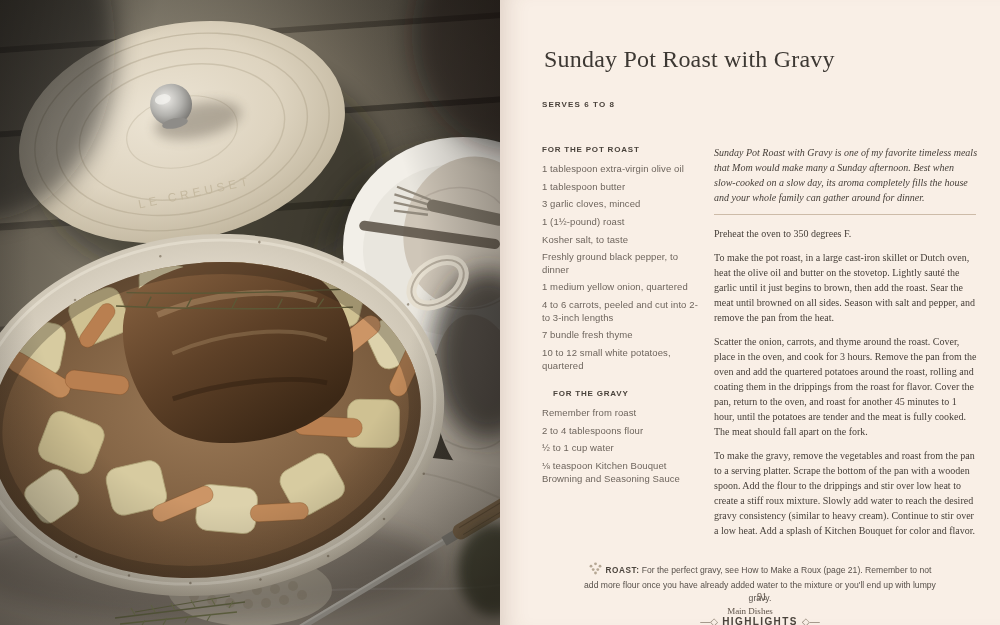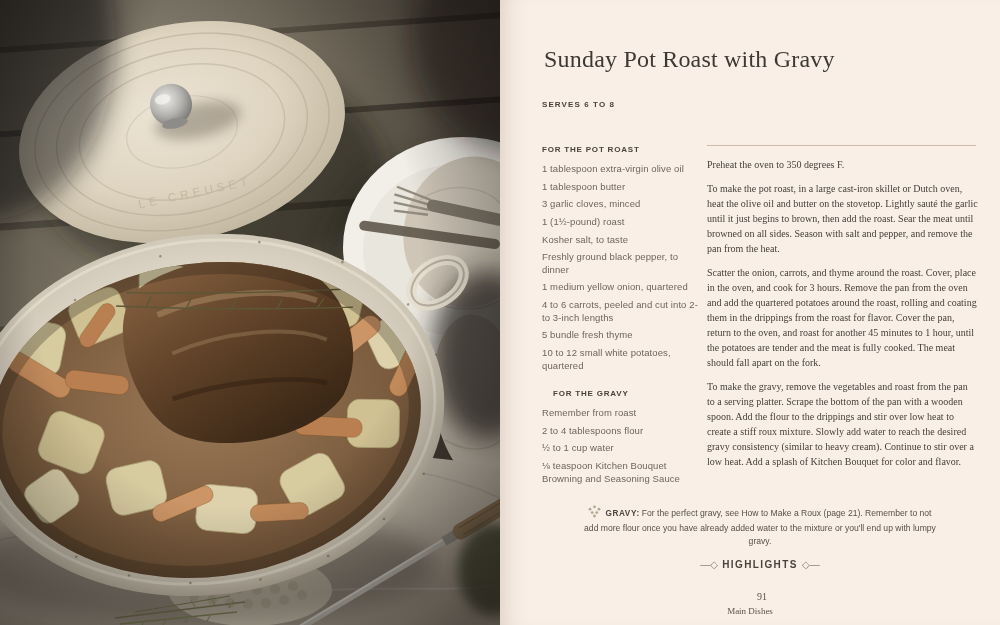--- a/index.html
+++ b/index.html
@@ -10,21 +10,21 @@
   .photo{position:relative;width:500px;height:625px;flex:0 0 500px;background:#5e574b;overflow:hidden;}
   .photo svg{display:block;}
 
   
   .page{position:relative;width:500px;height:625px;flex:0 0 500px;box-sizing:border-box;
         background:#f9efe6;padding:46px 22px 0 42px;
         box-shadow:inset 22px 0 26px -20px rgba(100,70,45,.22);}
   .title{font-family:"Liberation Serif","DejaVu Serif",serif;font-weight:400;font-size:24px;
          color:#3d3833;margin:0 0 27px 2px;letter-spacing:.2px;}
   .serves{font-size:8px;font-weight:bold;letter-spacing:1.1px;color:#4a423b;margin:0 0 36px 0;}
-  .columns{display:grid;grid-template-columns:162px 1fr;column-gap:3px;}
+  .columns{display:grid;grid-template-columns:162px 1fr;column-gap:10px;}
   .ing-head{font-size:8px;font-weight:bold;letter-spacing:.8px;color:#4a433c;margin:0 0 9px 0;}
   .ing-head.gravy{margin-top:17px;padding-left:11px;}
   .ing-list{list-style:none;margin:0;padding:0;}
   .ing-list li{font-size:9.5px;line-height:1.33;color:#6e655d;margin:0 0 5px 0;letter-spacing:.1px;}
   .intro{font-family:"Liberation Serif","DejaVu Serif",serif;font-style:italic;font-size:9.8px;
          line-height:1.33;color:#7d6a59;margin:1px 0 9px 0;}
   .divider{border:none;border-top:1px solid #cdbba8;margin:0 2px 11px 0;}
   .method p{font-family:"Liberation Serif","DejaVu Serif",serif;font-size:10px;line-height:1.5;
             color:#47403a;margin:0 0 9px 0;}
   .note{position:relative;margin:15px auto 0;width:356px;text-align:center;
@@ -305,54 +305,55 @@
         <h3 class="ing-head">FOR THE POT ROAST</h3>
         <ul class="ing-list">
           <li>1 tablespoon extra-virgin olive oil</li>
           <li>1 tablespoon butter</li>
           <li>3 garlic cloves, minced</li>
           <li>1 (1½-pound) roast</li>
           <li>Kosher salt, to taste</li>
           <li>Freshly ground black pepper, to dinner</li>
           <li>1 medium yellow onion, quartered</li>
           <li>4 to 6 carrots, peeled and cut into 2- to 3-inch lengths</li>
-          <li>5 bundle fresh thyme</li>
+          <li>7 bundle fresh thyme</li>
           <li>10 to 12 small white potatoes, quartered</li>
         </ul>
         <h3 class="ing-head gravy">FOR THE GRAVY</h3>
         <ul class="ing-list">
           <li>Remember from roast</li>
           <li>2 to 4 tablespoons flour</li>
           <li>½ to 1 cup water</li>
           <li>⅛ teaspoon Kitchen Bouquet Browning and Seasoning Sauce</li>
         </ul>
       </aside>
 
       <article class="method">
+        <p class="intro">Sunday Pot Roast with Gravy is one of my favorite timeless meals that Mom would make many a Sunday afternoon. Best when slow-cooked on a slow day, its aroma completely fills the house and your whole family can gather around for dinner.</p>
         <hr class="divider">
         <p>Preheat the oven to 350 degrees F.</p>
         <p>To make the pot roast, in a large cast-iron skillet or Dutch oven, heat the olive oil and butter on the stovetop. Lightly sauté the garlic until it just begins to brown, then add the roast. Sear the meat until browned on all sides. Season with salt and pepper, and remove the pan from the heat.</p>
         <p>Scatter the onion, carrots, and thyme around the roast. Cover, place in the oven, and cook for 3 hours. Remove the pan from the oven and add the quartered potatoes around the roast, rolling and coating them in the drippings from the roast for flavor. Cover the pan, return to the oven, and roast for another 45 minutes to 1 hour, until the potatoes are tender and the meat is fully cooked. The meat should fall apart on the fork.</p>
         <p>To make the gravy, remove the vegetables and roast from the pan to a serving platter. Scrape the bottom of the pan with a wooden spoon. Add the flour to the drippings and stir over low heat to create a stiff roux mixture. Slowly add water to reach the desired gravy consistency (similar to heavy cream). Continue to stir over a low heat. Add a splash of Kitchen Bouquet for color and flavor.</p>
       </article>
     </div>
 
     <div class="note">
       <span class="dots">
         <svg width="13" height="13" viewBox="0 0 13 13">
           <g fill="#b5a794">
             <circle cx="6.5" cy="1.8" r="1.4"></circle>
               <circle cx="2" cy="4.2" r="1.4"></circle>
               <circle cx="11" cy="4.2" r="1.4"></circle>
             <circle cx="4.2" cy="7.6" r="1.4"></circle>
               <circle cx="8.8" cy="7.6" r="1.4"></circle>
               <circle cx="6.5" cy="11" r="1.4"></circle>
           </g>
         </svg>
-      </span><strong>GRAVY:</strong><span>For the perfect gravy, see How to Make a Roux (page 21). Remember to not add more flour once you have already added water to the mixture or you'll end up with lumpy gravy.</span>
+      </span><strong>ROAST:</strong><span>For the perfect gravy, see How to Make a Roux (page 21). Remember to not add more flour once you have already added water to the mixture or you'll end up with lumpy gravy.</span>
     </div>
 
     <div class="highlights">
       <div class="hl-head">
         <span class="hl-orn">—◇</span>
         <span>HIGHLIGHTS</span>
         <span class="hl-orn">◇—</span>
       </div>
 
     </div>

